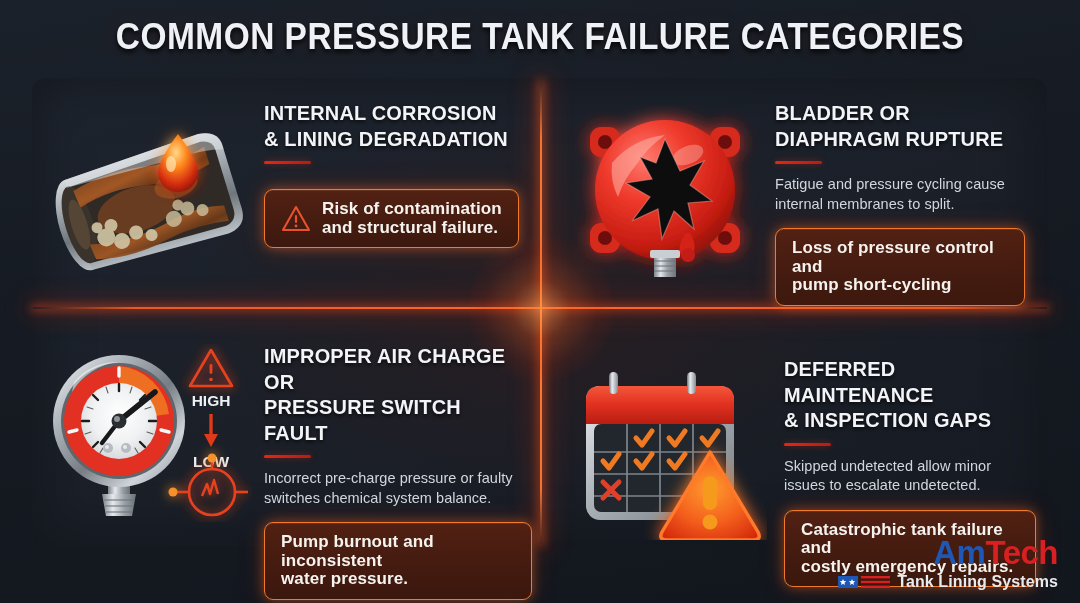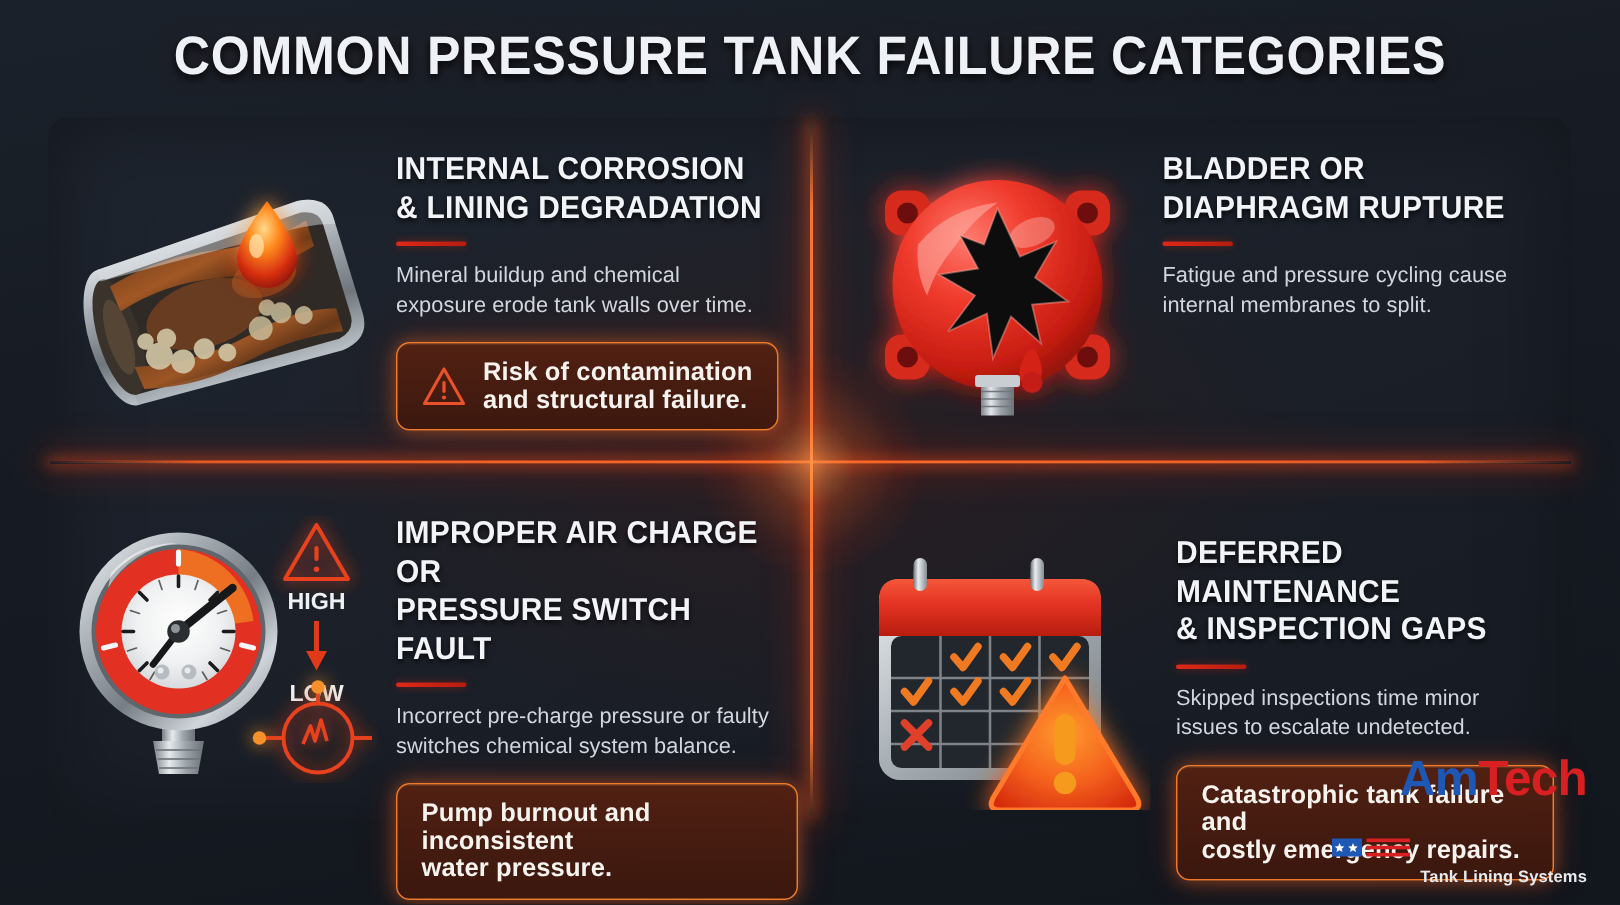--- a/index.html
+++ b/index.html
@@ -94,21 +94,21 @@
     font-size:17px;line-height:18.5px;font-weight:bold;color:#f6f3ef;
     white-space:pre-line;letter-spacing:.1px;
   }
   .warn-tri{flex:0 0 auto;display:block;}
   
   .logo{position:absolute;right:22px;bottom:12px;text-align:right;}
   .logo-word{font-size:33px;line-height:34px;font-weight:bold;letter-spacing:-.5px;}
   .logo-am{color:#1f57b5;}
   .logo-tech{color:#d81f22;}
   .logo-sub{display:flex;align-items:center;justify-content:flex-end;gap:7px;margin-top:3px;}
-  .logo-tag{font-size:11px;font-weight:bold;color:#e8ebee;letter-spacing:.1px;margin-top:40px;}
+  .logo-tag{font-size:16px;font-weight:bold;color:#e8ebee;letter-spacing:.1px;}
 </style>
 </head>
 <body>
 
 <div class="stage">
 
   <div class="title">COMMON PRESSURE TANK FAILURE CATEGORIES</div>
 
   <div class="panel"></div>
   <div class="h-div"></div>
@@ -179,22 +179,20 @@
         <path d="M18 0 C18 0 38 26 38 38 A20 20 0 1 1 -2 38 C-2 26 18 0 18 0 Z" fill="url(#drop1)"></path>
         <ellipse cx="11" cy="30" rx="5" ry="8" fill="#ffe7b4" opacity=".7"></ellipse>
       </g>
     </svg>
   </div>
 
   <div class="quad" style="left:264px;top:100px;width:258px;">
     <div class="q-head">INTERNAL CORROSION
 &amp; LINING DEGRADATION</div>
     <div class="q-rule"></div>
-    <div class="q-body">Mineral buildup and chemical
-exposure erode tank walls over time.</div>
     <div class="callout">
       <svg class="warn-tri" width="30" height="27" viewBox="0 0 30 27">
         <path d="M15 2 L28 25 L2 25 Z" fill="none" stroke="#e8512a" stroke-width="2.1" stroke-linejoin="round"></path>
         <rect x="13.9" y="10" width="2.2" height="8" rx="1.1" fill="#e8512a"></rect>
         <circle cx="15" cy="21" r="1.4" fill="#e8512a"></circle>
       </svg>
       <div class="callout-text">Risk of contamination
 and structural failure.</div>
     </div>
   </div>
@@ -252,20 +250,24 @@
       <rect x="80" y="145" width="30" height="8" rx="2" fill="#c9ced3"></rect>
     </svg>
   </div>
 
   <div class="quad" style="left:775px;top:100px;width:250px;">
     <div class="q-head">BLADDER OR
 DIAPHRAGM RUPTURE</div>
     <div class="q-rule"></div>
     <div class="q-body">Fatigue and pressure cycling cause
 internal membranes to split.</div>
+    <div class="callout">
+      <div class="callout-text">Loss of pressure control and
+pump short-cycling</div>
+    </div>
   </div>
 
   <div class="quad" style="left:52px;top:344px;width:200px;height:178px;">
     <svg width="200" height="178" viewBox="0 0 200 178">
       <defs>
         <linearGradient id="bezel" x1="0" y1="0" x2="1" y2="1">
           <stop offset="0%" stop-color="#f2f5f7"></stop>
             <stop offset="28%" stop-color="#aeb5bb"></stop>
           <stop offset="55%" stop-color="#767d84"></stop>
             <stop offset="78%" stop-color="#cfd5da"></stop>
@@ -434,21 +436,21 @@
         <rect x="45" y="28" width="14" height="34" rx="7" fill="#f59a1e"></rect>
         <circle cx="52" cy="74" r="7.5" fill="#f59a1e"></circle>
       </g>
     </svg>
   </div>
 
   <div class="quad" style="left:784px;top:356px;width:252px;">
     <div class="q-head">DEFERRED MAINTENANCE
 &amp; INSPECTION GAPS</div>
     <div class="q-rule"></div>
-    <div class="q-body">Skipped inspections time minor
+    <div class="q-body">Skipped undetected allow minor
 issues to escalate undetected.</div>
     <div class="callout">
       <div class="callout-text">Catastrophic tank failure and
 costly emergency repairs.</div>
     </div>
   </div>
 
   <div class="logo">
     <div class="logo-word"><span class="logo-am">Am</span><span class="logo-tech">Tech</span></div>
     <div class="logo-sub">

